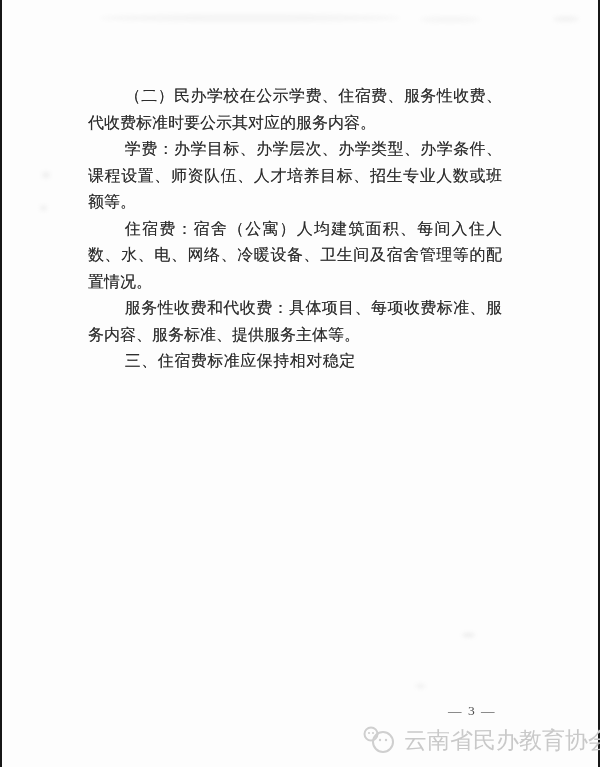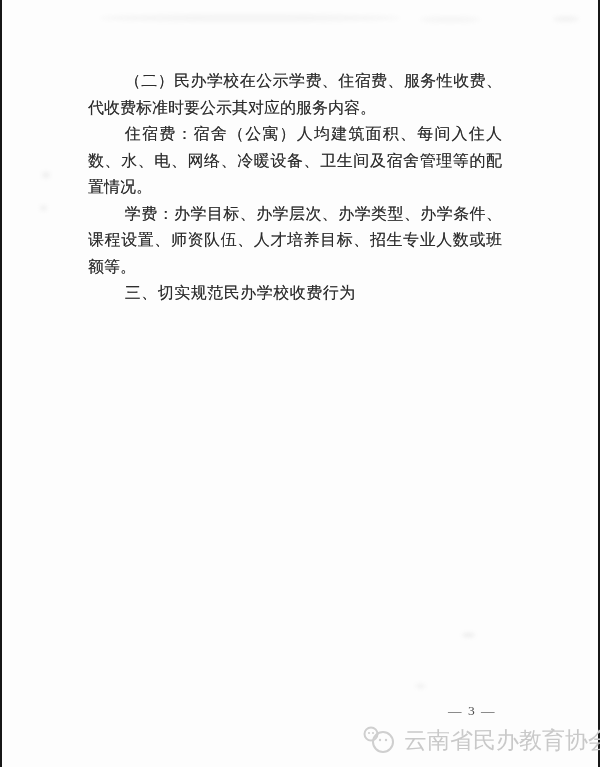--- a/index.html
+++ b/index.html
@@ -13,26 +13,27 @@
   }
   
   .edge { position: absolute; top: 0; height: 767px; background: #171717; }
   .edge-left  { left: 0;  width: 2px; }
   .edge-right { right: 0; width: 2px; }
 
   
   .body-text {
     position: absolute;
     left: 88px;
-    top: 68px;
+    top: 84px;
     width: 414px;
     color: #2d2d2d;
     font-size: 16px;
     line-height: 26.5px;
     text-align: justify;
+    font-family: Liberation Mono, monospace;
   }
   .para {
     margin: 0;
     text-indent: 2.3em;
     text-shadow: 0 0 0.6px rgba(45,45,45,0.6);
   }
   .para.heading { letter-spacing: 0.5px; }
 
   
   .page-number {
@@ -84,23 +85,24 @@
   <div class="smudge s1"></div>
   <div class="smudge s2"></div>
   <div class="smudge s3"></div>
   <div class="smudge s4"></div>
   <div class="smudge s5"></div>
   <div class="smudge s6"></div>
   <div class="smudge s7"></div>
 
   <div class="body-text">
     <p class="para">（二）民办学校在公示学费、住宿费、服务性收费、代收费标准时要公示其对应的服务内容。</p>
+    <p class="para">学费：办学目标、办学层次、办学类型、办学条件、课程设置、师资队伍、人才培养目标、招生专业人数或班额等。</p>
     <p class="para">住宿费：宿舍（公寓）人均建筑面积、每间入住人数、水、电、网络、冷暖设备、卫生间及宿舍管理等的配置情况。</p>
-    <p class="para">学费：办学目标、办学层次、办学类型、办学条件、课程设置、师资队伍、人才培养目标、招生专业人数或班额等。</p>
-    <p class="para heading">三、切实规范民办学校收费行为</p>
+    <p class="para">服务性收费和代收费：具体项目、每项收费标准、服务内容、服务标准、提供服务主体等。</p>
+    <p class="para heading">三、住宿费标准应保持相对稳定</p>
   </div>
 
   <div class="page-number">— 3 —</div>
 
   <div class="watermark">
     <span class="wm-logo">
       <svg width="38" height="34" viewBox="0 0 38 34">
         <circle cx="9" cy="11" r="6.5" fill="none" stroke="#cfcfcf" stroke-width="2"></circle>
         <circle cx="21" cy="19" r="10" fill="none" stroke="#cfcfcf" stroke-width="2"></circle>
         <circle cx="7" cy="10" r="1.1" fill="#cfcfcf"></circle>

